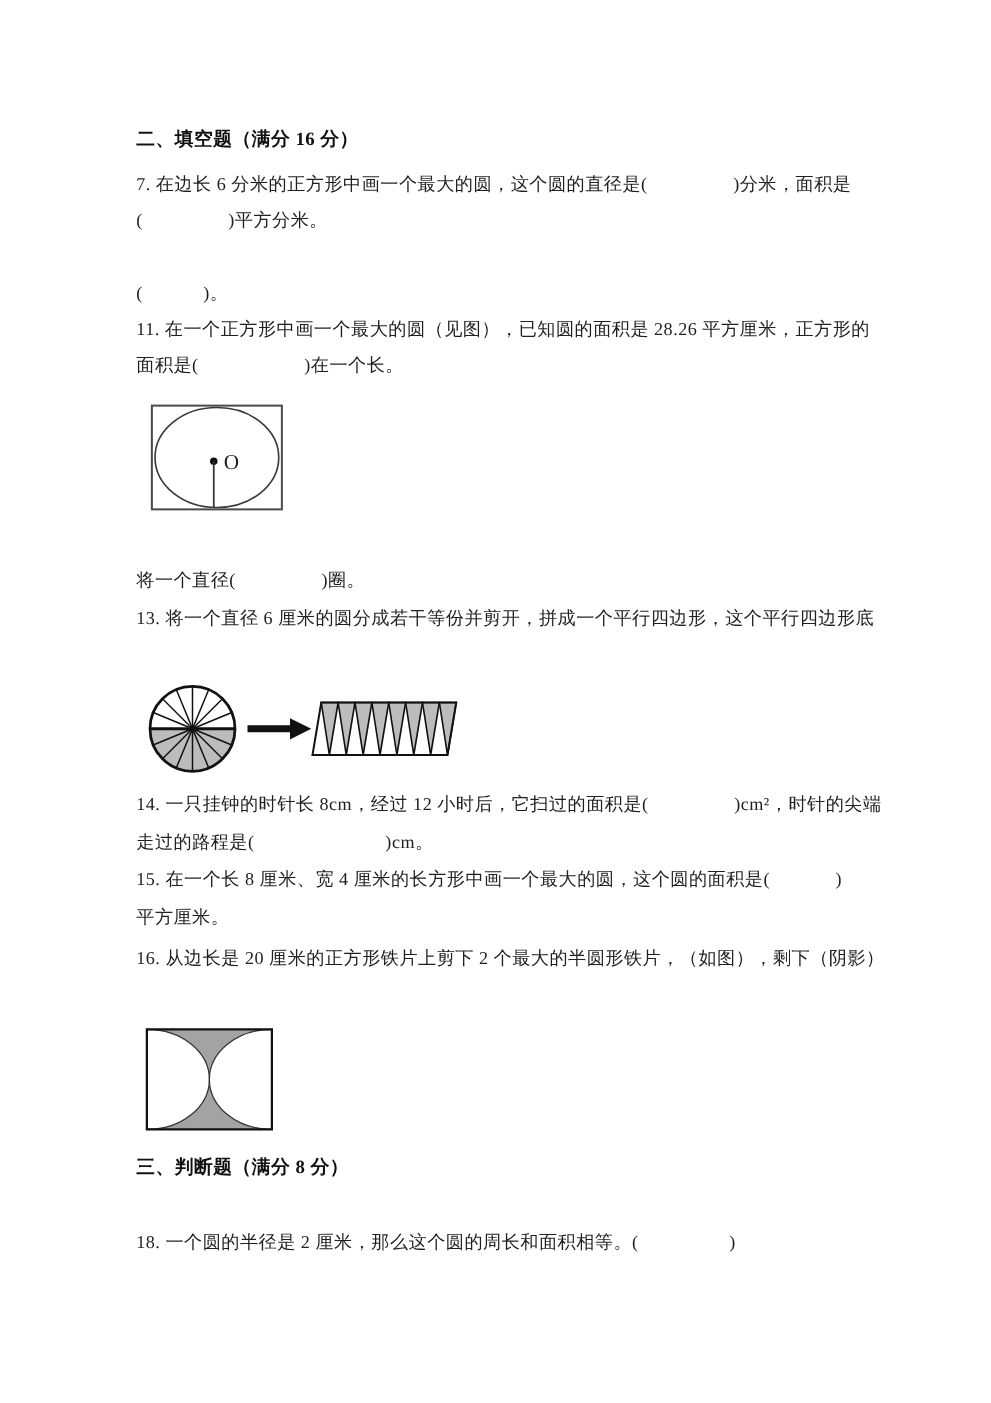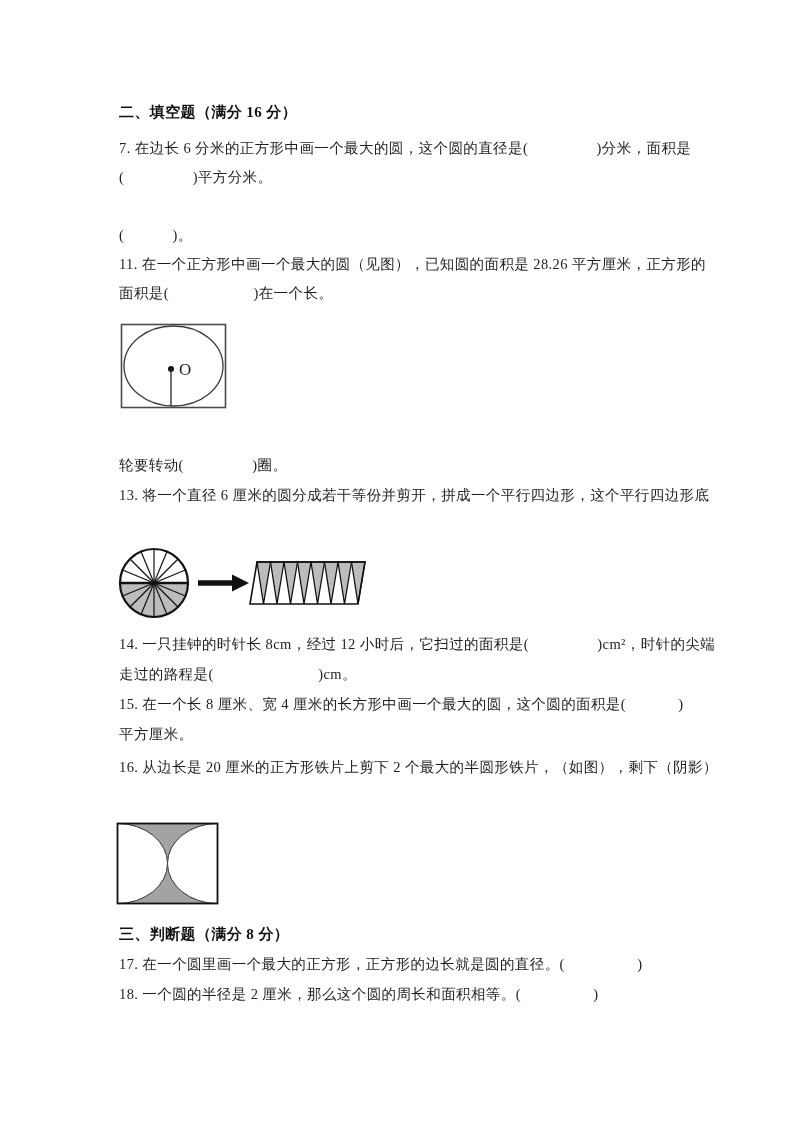--- a/index.html
+++ b/index.html
@@ -10,21 +10,21 @@
   .page {
     position: relative;
     width: 793px;
     height: 1122px;
     background: #ffffff;
     overflow: hidden;
     font-family: "Liberation Serif", "DejaVu Serif", serif;
   }
   .line {
     position: absolute;
-    left: 119px;
+    left: 109px;
     white-space: pre;
     font-size: 14.5px;
     letter-spacing: 0.4px;
     color: #1f1f1f;
     line-height: 1.2;
   }
   .header {
     font-weight: bold;
     font-size: 15px;
     color: #111111;
@@ -52,21 +52,21 @@
   <div class="line" style="top:285px">面积是(                     )在一个长。</div>
 
   <svg class="fig" style="left:120px; top:323px" width="110" height="88" viewBox="0 0 110 88">
     <rect x="1.5" y="1.5" width="104" height="83" fill="none" stroke="#4a4a4a" stroke-width="1.6"></rect>
     <ellipse cx="53.5" cy="43" rx="49.5" ry="40" fill="none" stroke="#3a3a3a" stroke-width="1.3"></ellipse>
     <circle cx="51" cy="46" r="3" fill="#111111"></circle>
     <line x1="51" y1="46" x2="51" y2="83" stroke="#333333" stroke-width="1.4"></line>
     <text x="59" y="52" font-size="17" fill="#1f1f1f">O</text>
   </svg>
 
-  <div class="line" style="top:457px">轮要转动(                 )圈。</div>
+  <div class="line" style="top:457px">将一个直径(                 )圈。</div>
 
   <div class="line" style="top:487px">13. 将一个直径 6 厘米的圆分成若干等份并剪开，拼成一个平行四边形，这个平行四边形底</div>
 
   <svg class="fig" style="left:118px; top:546px" width="252" height="74" viewBox="0 0 252 74">
 
     <g>
       <path d="M 2,37 A 34,34 0 0 0 70,37 Z" stroke="none" fill="#bcbcbc"></path>
       <circle cx="36" cy="37" r="34" fill="none" stroke="#111111" stroke-width="2.2"></circle>
       <g stroke="#111111" stroke-width="1.2">
         <line x1="2" y1="37" x2="70" y2="37" stroke-width="2.4"></line>
@@ -110,16 +110,15 @@
 
   <svg class="fig" style="left:116px; top:822px" width="103" height="83" viewBox="0 0 103 83">
     <rect x="1.5" y="1.5" width="100" height="80" stroke="none" fill="#a3a3a3"></rect>
     <path d="M 1.5,1.5 A 50,40 0 0 1 1.5,81.5 Z" fill="#ffffff" stroke="#333333" stroke-width="1"></path>
     <path d="M 101.5,1.5 A 50,40 0 0 0 101.5,81.5 Z" fill="#ffffff" stroke="#333333" stroke-width="1"></path>
     <rect x="1.5" y="1.5" width="100" height="80" fill="none" stroke="#111111" stroke-width="1.8"></rect>
   </svg>
 
   <div class="line header" style="top:925px">三、判断题（满分 8 分）</div>
 
-  <div class="line" style="top:956px">17. 在一个圆里画一个最大的正方形，正方形的边长就是圆的直径。(                  )</div>
   <div class="line" style="top:986px">18. 一个圆的半径是 2 厘米，那么这个圆的周长和面积相等。(                  )</div>
 
 </div>
 
 </body></html>

